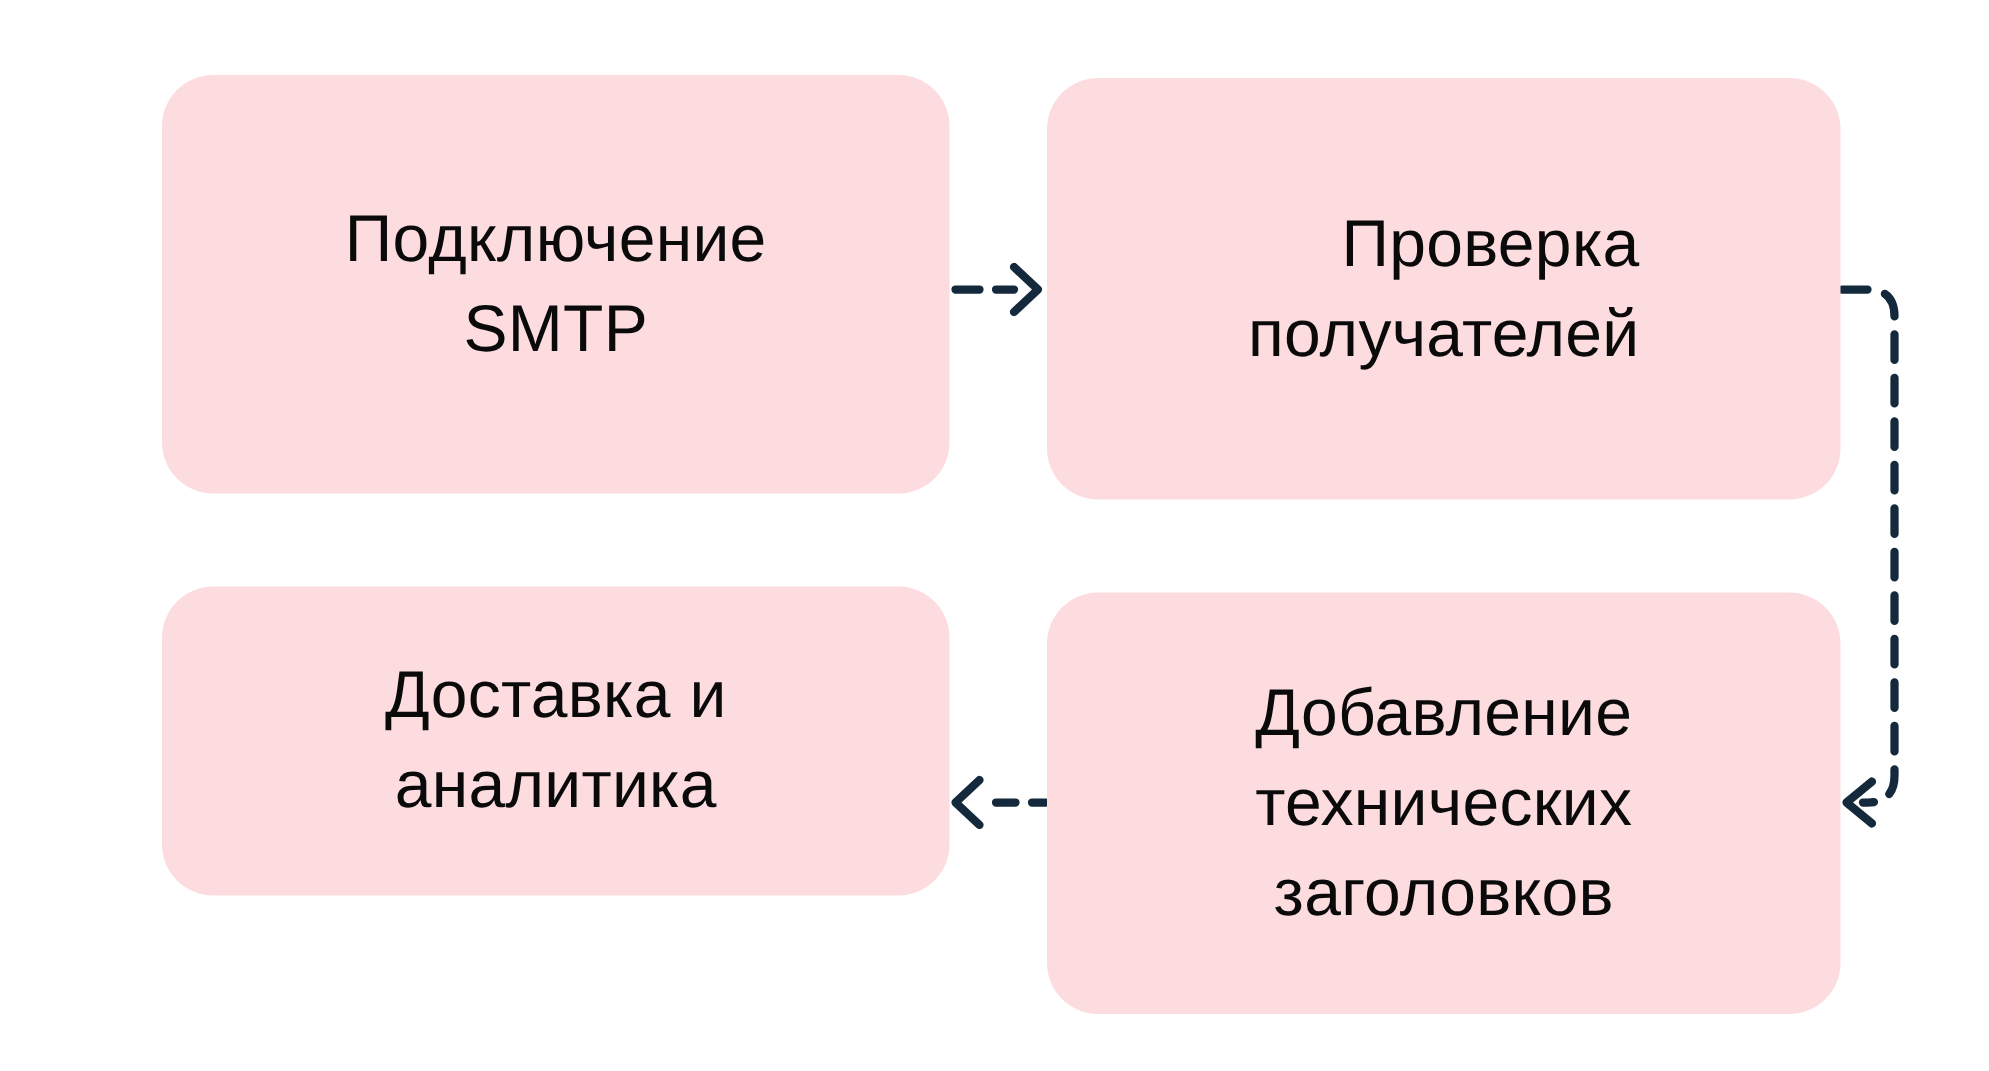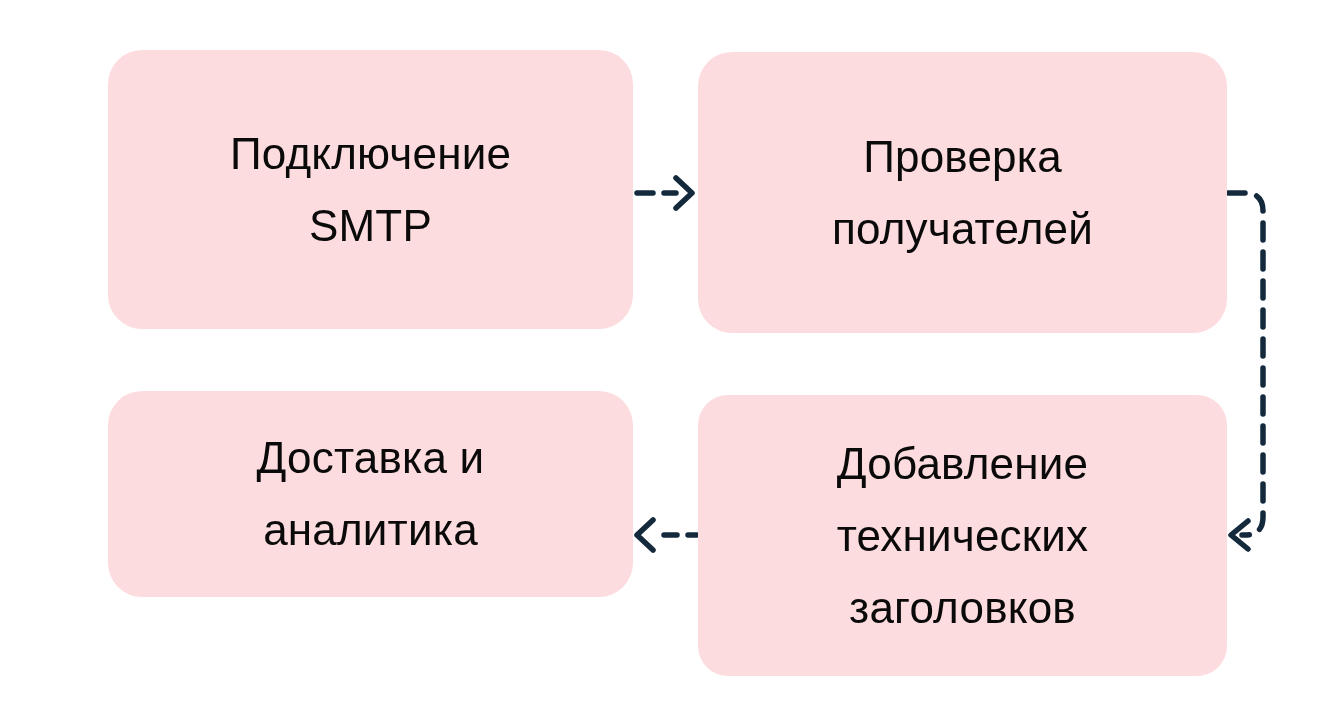--- a/index.html
+++ b/index.html
@@ -41,27 +41,27 @@
     border-radius: 34px;
     display: flex;
     align-items: center;
     justify-content: center;
     text-align: center;
   }
   .box .label {
     white-space: pre-line;
     color: var(--text);
     font-size: 44px;
-    line-height: 72px;
+    line-height: 60px;
     font-weight: 500;
     letter-spacing: 0.2px;
   }
   .box-smtp      { left: 108px; top: 50px;  width: 525px; height: 279px; }
-  .box-check     { left: 698px; top: 52px;  width: 529px; height: 281px; }
-  .box-headers   { left: 698px; top: 395px; width: 529px; height: 281px; border-radius: 30px; }
+  .box-check     { left: 698px; top: 52px;  width: 529px; height: 281px; text-align: right; }
+  .box-headers   { left: 698px; top: 395px; width: 529px; height: 281px; }
   .box-delivery  { left: 108px; top: 391px; width: 525px; height: 206px; }
 </style>
 </head>
 <body>
 
 <div class="canvas">
 
   <svg class="arrows" viewBox="0 0 1326 714" xmlns="http://www.w3.org/2000/svg">
     <g>
       <path d="M637 193 H653 M664 193 H676" stroke="#14293c"></path>

